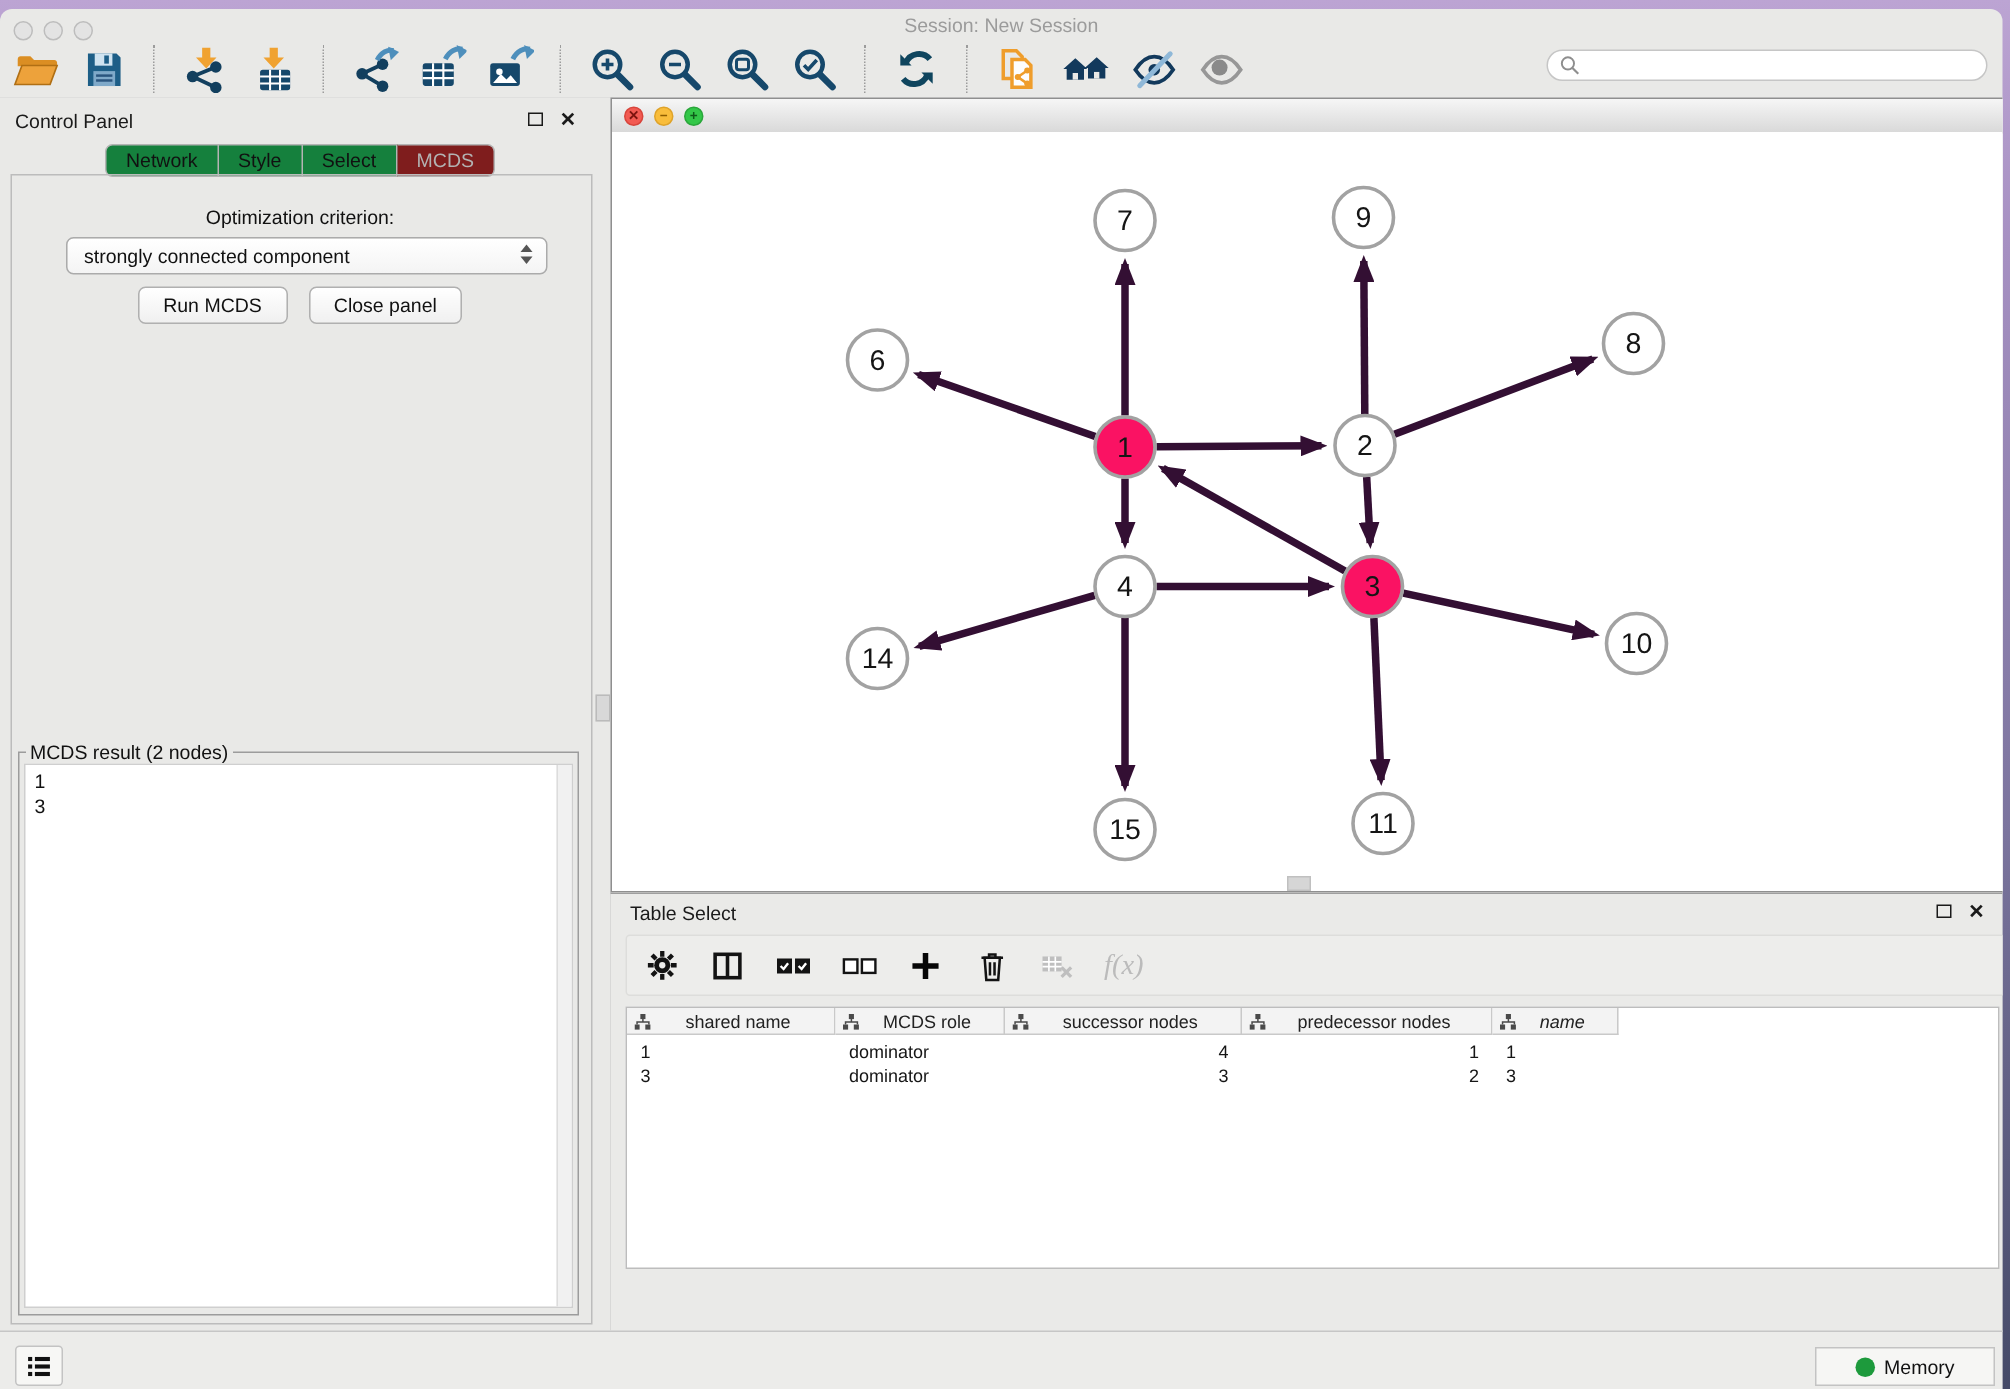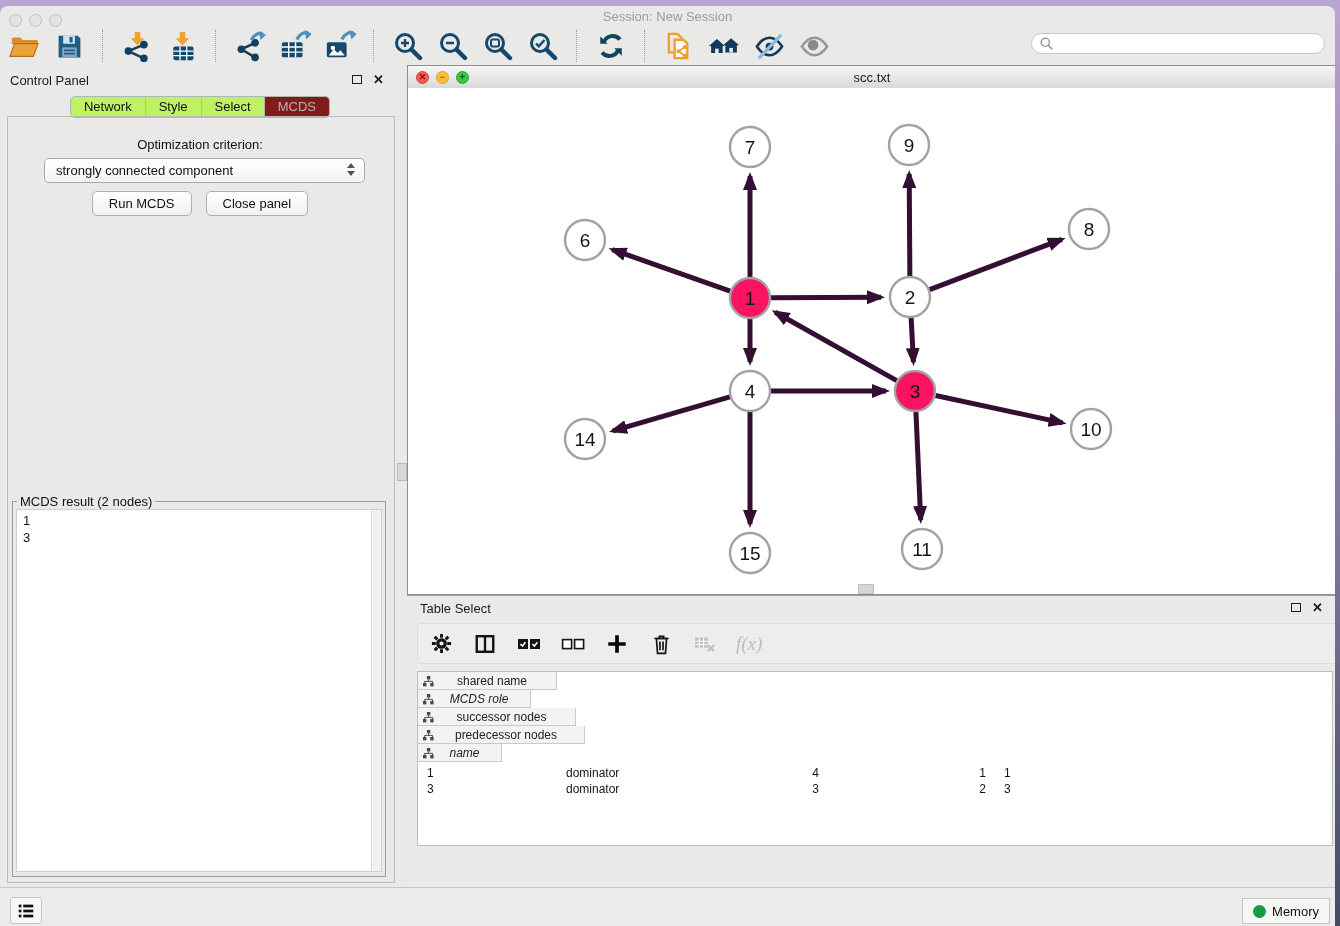--- a/index.html
+++ b/index.html
@@ -21,21 +21,21 @@
   
   #search-box{position:absolute;left:1031px;top:27px;width:294px;height:21px;background:#fff;
       border:1px solid #C6C6C6;border-radius:11px;display:flex;align-items:center;padding:0 8px;box-sizing:border-box;}
   #search-box input{border:none;outline:none;flex:1;font-size:12px;background:transparent;margin-left:5px;}
   
   #control-panel{position:absolute;left:0;top:59px;width:400px;height:822px;background:#E9E9E7;}
   .panel-head{font-size:13px;color:#1A1A1A;}
   .float-btn{width:10px;height:9px;border:1.6px solid #1A1A1A;display:inline-block;cursor:pointer;}
   .close-btn{font-size:13px;font-weight:bold;color:#1A1A1A;cursor:pointer;line-height:13px;}
   #cp-tabs{position:absolute;left:0;top:31px;width:100%;display:flex;justify-content:center;}
-  .seg{height:20px;line-height:20px;padding:0 13px;font-size:13px;background:#bef264;color:#111;
+  .seg{height:20px;line-height:20px;padding:0 13px;font-size:13px;background:#15803d;color:#111;
        border:1px solid #B4B4B4;border-left:none;cursor:pointer;}
   .seg.first{border-left:1px solid #B4B4B4;border-radius:5px 0 0 5px;}
   .seg.last{border-radius:0 5px 5px 0;}
   .seg.active{background:#7f1d1d;color:#B3B3B3;}
   #cp-box{position:absolute;left:7px;top:51px;width:386px;height:765px;border:1px solid #BCBCBC;}
   #opt-label{position:absolute;left:0;top:72px;width:100%;text-align:center;font-size:13px;color:#111;}
   #criterion{position:absolute;left:44px;top:93px;width:308px;height:23px;background:linear-gradient(#fff,#F4F4F4);
       border:1px solid #ABABAB;border-radius:5px;display:flex;align-items:center;font-size:13px;color:#111;
       padding-left:11px;cursor:pointer;}
   .chev{position:absolute;right:8px;top:4px;width:9px;}
@@ -65,35 +65,35 @@
   .tl.grn{background:#33C748;border:1px solid #2AA73B;color:#0E5B1A;}
   #net-title{position:absolute;left:0;right:0;text-align:center;font-size:13px;color:#1A1A1A;}
   #net-canvas{position:absolute;left:0;top:22px;right:0;bottom:0;background:#fff;}
   
   #table-panel{position:absolute;left:407px;top:589px;width:928px;height:292px;background:#EAEAE8;border-top:1px solid #9E9E9E;}
   #tp-toolbar{position:absolute;left:10px;top:27px;width:908px;height:39px;background:#EDEDEB;border:1px solid #DDDDDB;
       border-radius:3px;display:flex;align-items:center;gap:18px;padding-left:10px;}
   .tpi{display:flex;align-items:center;justify-content:center;width:26px;height:26px;cursor:pointer;text-align:center;}
   .fx{font-family:"Liberation Serif",serif;font-style:italic;font-size:19px;color:#BBBBBB;}
   #table-region{position:absolute;left:10px;top:75px;width:914px;height:173px;background:#fff;border:1px solid #BDBDBD;}
-  #thead{display:flex;flex-direction:column;}
+  #thead{display:flex;}
   .th{position:relative;display:flex;align-items:center;justify-content:center;background:#F3F3F3;
       border-right:1px solid #C9C9C9;border-bottom:1px solid #C9C9C9;font-size:12px;color:#222;height:18px;
       box-sizing:border-box;cursor:pointer;}
   .th svg{position:absolute;left:5px;top:4px;}
   #tbody{margin-top:3px;}
   .trow{display:flex;height:16px;}
   .td{height:16px;line-height:16px;font-size:12px;color:#161616;box-sizing:border-box;padding:0 9px;overflow:hidden;}
   .td.right{text-align:right;}
   #tp-tabs{position:absolute;left:0;top:271px;width:100%;display:flex;justify-content:center;}
   
   #status-bar{position:absolute;left:0;top:881px;width:1335px;height:39px;background:#ECECEA;border-top:1px solid #C6C6C6;}
   #list-btn{position:absolute;left:10px;top:9px;width:30px;height:25px;background:#F7F7F5;border:1px solid #C3C3C3;
       border-radius:3px;display:flex;align-items:center;justify-content:center;cursor:pointer;}
-  #memory-btn{position:absolute;right:5px;top:10px;height:24px;padding:0 10px;background:#F6F6F4;border:1px solid #C3C3C3;
+  #memory-btn{position:absolute;right:5px;top:10px;height:24px;padding:0 26px;background:#F6F6F4;border:1px solid #C3C3C3;
       display:flex;align-items:center;gap:6px;font-size:13px;color:#111;cursor:pointer;}
   #memory-dot{width:13px;height:13px;border-radius:50%;background:#1D9A3C;}
 </style>
 </head>
 <body>
 
 <div id="root">
  <div id="app">
 
   <div class="abs" style="left:9px;top:8px;display:flex;gap:7px;">
@@ -303,21 +303,20 @@
   </div>
 
   <div id="vsplit"></div>
   <div id="vsplit-handle"></div>
 
   <div id="net-window">
     <div id="net-titlebar">
       <span class="tl red">✕</span>
       <span class="tl yel">−</span>
       <span class="tl grn">+</span>
-      <span id="net-title">scc.txt</span>
     </div>
     <div id="net-canvas">
       <svg width="926" height="505" viewBox="0 0 926 505" style="font-family:'Liberation Sans',sans-serif;">
             <defs>
               <marker id="arw" markerUnits="userSpaceOnUse" markerWidth="18" markerHeight="14" viewBox="0 0 18 14" refX="14" refY="7" orient="auto">
                 <path d="M0,0 L18,7 L0,14 Z" fill="#330F33"></path>
               </marker>
             </defs>
             <line x1="342" y1="189" x2="342" y2="88" stroke="#330F33" stroke-width="5" marker-end="url(#arw)"></line>
             <line x1="322.18835217887363" y1="203.03590561439194" x2="204.35894222917454" y2="161.61708272298256" stroke="#330F33" stroke-width="5" marker-end="url(#arw)"></line>
@@ -452,21 +451,21 @@
               <svg width="11" height="11" viewBox="0 0 11 11">
                 <g fill="#4A4A4A">
                   <rect x="3.9" y="0" width="3.4" height="3.4"></rect>
                   <rect x="0" y="7" width="3.4" height="3.4"></rect>
                   <rect x="7.2" y="7" width="3.4" height="3.4"></rect>
                 </g>
                 <path d="M5.6 3.4v2M1.7 7V5.4h7.9V7" stroke="#4A4A4A" stroke-width="1" fill="none"></path>
               </svg>
               <span style="margin-left:10px;">shared name</span>
             </div>
-            <div class="th" style="width: 113px; font-style: italic;">
+            <div class="th" style="width: 113px;">
               <svg width="11" height="11" viewBox="0 0 11 11">
                 <g fill="#4A4A4A">
                   <rect x="3.9" y="0" width="3.4" height="3.4"></rect>
                   <rect x="0" y="7" width="3.4" height="3.4"></rect>
                   <rect x="7.2" y="7" width="3.4" height="3.4"></rect>
                 </g>
                 <path d="M5.6 3.4v2M1.7 7V5.4h7.9V7" stroke="#4A4A4A" stroke-width="1" fill="none"></path>
               </svg>
               <span style="margin-left:10px;">MCDS role</span>
             </div>

